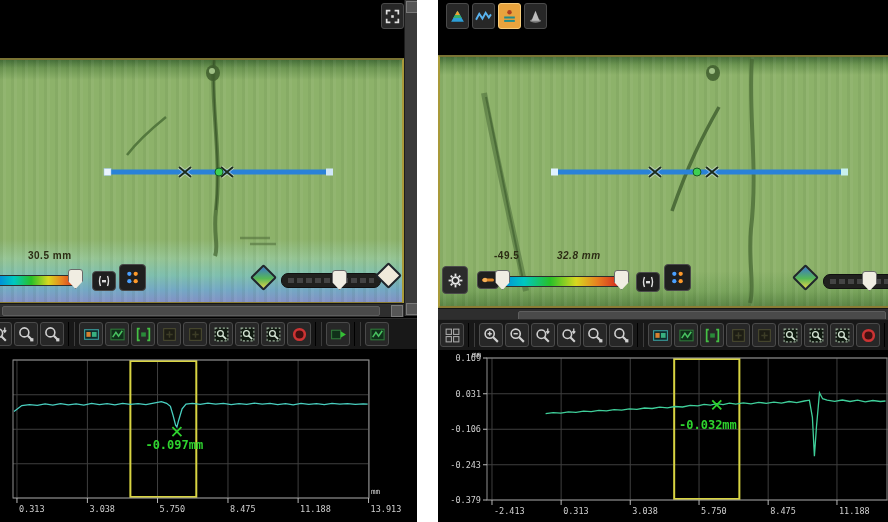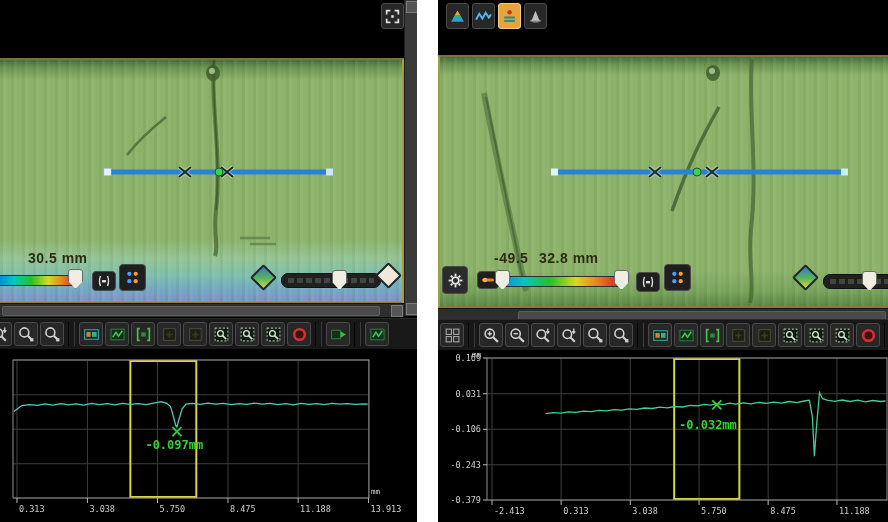--- a/index.html
+++ b/index.html
@@ -42,21 +42,21 @@
         display:flex;align-items:center;justify-content:center;flex:none;padding:0;box-sizing:border-box;}
   .tbtn svg{width:17px;height:17px;display:block;}
   .tbtn.selected{background:#e8a33d;border-color:#f6cc7b;}
   .tsep{width:5px;height:24px;border-left:1px solid #000;border-right:1px solid #3c3c3c;margin:0 2px;flex:none;}
   .viewbar{position:absolute;display:flex;gap:3px;}
   .vb-r{left:8px;top:3px;}
   .vb-l{left:381px;top:3px;}
   .vbtn{width:23px;height:26px;}
 
   
-  .scale-label{position:absolute;font-size:14px;font-weight:bold;color:#2c2c14;letter-spacing:.5px;}
+  .scale-label{position:absolute;font-size:10px;font-weight:bold;color:#2c2c14;letter-spacing:.5px;}
   .gradbar{position:absolute;height:9px;border:1px solid #2e2e2e;border-radius:4px;
            background:linear-gradient(90deg,#0090d8,#00c8c0 18%,#28c028 40%,#d8d820 62%,#e88020 80%,#d02020 100%);}
   .gb-l{left:0;top:215px;width:78px;border-left:none;border-radius:0 4px 4px 0;}
   .gb-r{left:62px;top:219px;width:118px;}
   .shield{position:absolute;width:13px;height:18px;background:#f0ede2;border:1px solid #6a6a6a;
           border-radius:3px;clip-path:polygon(0 0,100% 0,100% 60%,50% 100%,0 60%);}
   .ctrlbtn{position:absolute;background:#1f1f1f;border:1px solid #4a4a4a;border-radius:4px;
            display:flex;align-items:center;justify-content:center;padding:0;box-sizing:border-box;}
   .ctrlbtn svg{display:block;}
   .diamond{position:absolute;width:15px;height:15px;transform:rotate(45deg);
@@ -355,21 +355,21 @@
           </svg>
       </button>
       <button class="ctrlbtn" style="left:37px;top:214px;width:22px;height:18px;">
         <svg width="14" height="10" viewBox="0 0 14 10">
             <rect x="1" y="3.5" width="12" height="3" rx="1.5" fill="#e08828"></rect>
             <circle cx="4" cy="5" r="2.2" fill="#f2b05a"></circle>
           </svg>
       </button>
 
       <div class="scale-label" style="left:54px;top:193px;">-49.5</div>
-      <div class="scale-label" style="left:99px;top:193px;">32.8 mm</div>
+      <div class="scale-label" style="left:117px;top:193px;font-style:italic;">32.8 mm</div>
       <div class="gradbar gb-r"></div>
       <div class="shield" style="left:55px;top:213px;"></div>
       <div class="shield" style="left:174px;top:213px;"></div>
 
       <button class="ctrlbtn" style="left:196px;top:215px;width:24px;height:20px;">
         <svg width="16" height="14" viewBox="0 0 16 14">
             <path d="M4.5,2 Q2.5,7 4.5,12 M11.5,2 Q13.5,7 11.5,12" stroke="#ddd" stroke-width="1.4" fill="none"></path>
             <rect x="6" y="6" width="4" height="2.4" fill="#ddd"></rect>
           </svg>
       </button>

